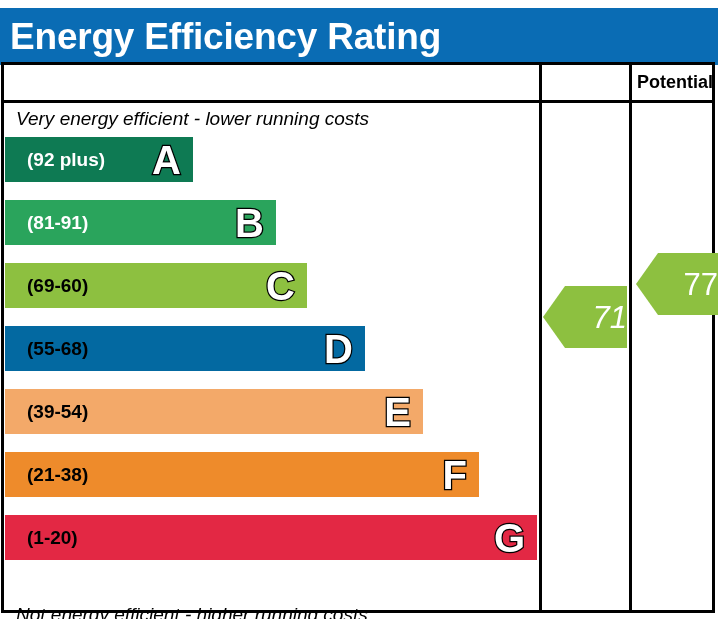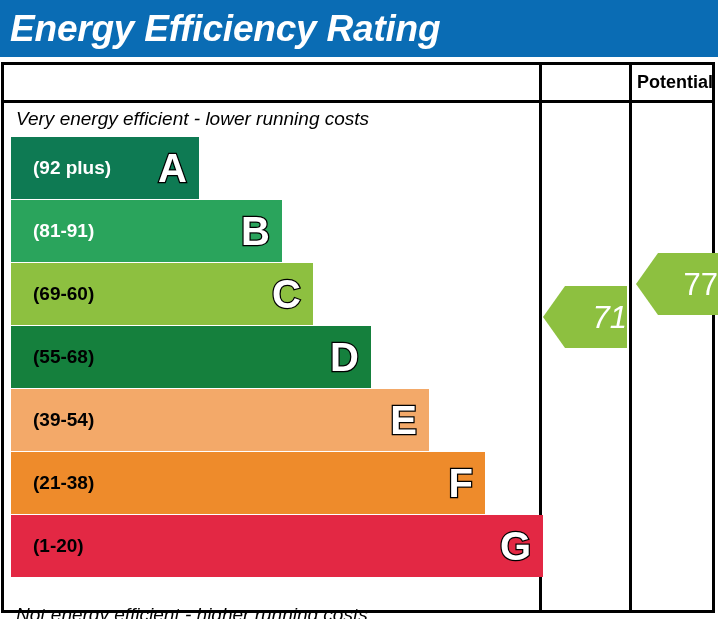--- a/index.html
+++ b/index.html
@@ -12,24 +12,23 @@
     width: 718px;
     height: 619px;
     background: #ffffff;
     font-family: "Liberation Sans", sans-serif;
     overflow: hidden;
   }
 
   
   #title-bar {
     position: absolute;
-    left: 0; top: 0;
+    left: 0; top: 8px;
     width: 718px; height: 57px;
     background: #0a6cb4;
-    font-style: italic;
   }
   #title-text {
     position: absolute;
     left: 10px; top: 6px;
     font-size: 37px;
     font-weight: bold;
     color: #ffffff;
     letter-spacing: -0.2px;
     line-height: 46px;
     white-space: nowrap;
@@ -89,22 +88,22 @@
   #caption-bottom { top: 588px; margin-top: 16px; }
 
   
   #bands {
     position: absolute;
     left: 0; top: 0;
     width: 539px; height: 619px;
   }
   .band {
     position: absolute;
-    left: 11px;
-    height: 62px;
+    left: 5px;
+    height: 45px;
   }
   .band-range {
     position: absolute;
     left: 22px;
     top: 50%;
     transform: translateY(-50%);
     font-size: 19px;
     font-weight: bold;
     white-space: nowrap;
   }
@@ -173,21 +172,21 @@
         <div class="band-letter">A</div>
       </div>
       <div class="band" style="top: 200px; width: 247px; background: rgb(42, 164, 92); padding-left: 24px;">
         <div class="band-range" style="color: rgb(255, 255, 255);">(81-91)</div>
         <div class="band-letter">B</div>
       </div>
       <div class="band" style="top: 263px; width: 302px; background: rgb(141, 192, 64);">
         <div class="band-range" style="color: rgb(0, 0, 0);">(69-60)</div>
         <div class="band-letter">C</div>
       </div>
-      <div class="band" style="top: 326px; width: 360px; background: #15803d;">
+      <div class="band" style="top: 326px; width: 360px; background: #0369a1;">
         <div class="band-range" style="color: rgb(0, 0, 0);">(55-68)</div>
         <div class="band-letter">D</div>
       </div>
       <div class="band" style="top: 389px; width: 418px; background: rgb(243, 169, 105);">
         <div class="band-range" style="color: rgb(0, 0, 0);">(39-54)</div>
         <div class="band-letter">E</div>
       </div>
       <div class="band" style="top: 452px; width: 474px; background: rgb(238, 139, 43);">
         <div class="band-range" style="color: rgb(0, 0, 0);">(21-38)</div>
         <div class="band-letter">F</div>

